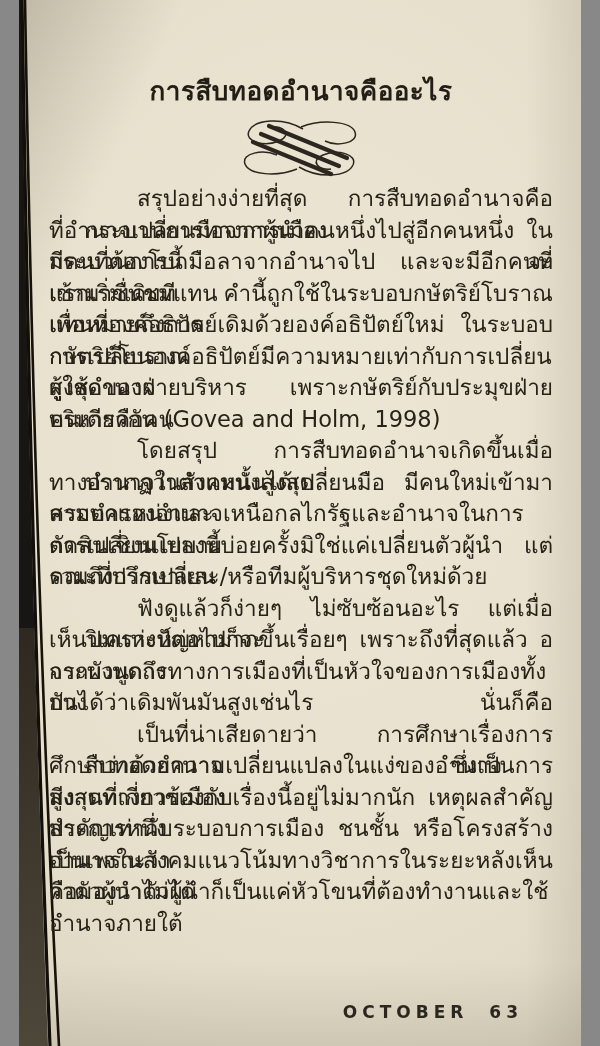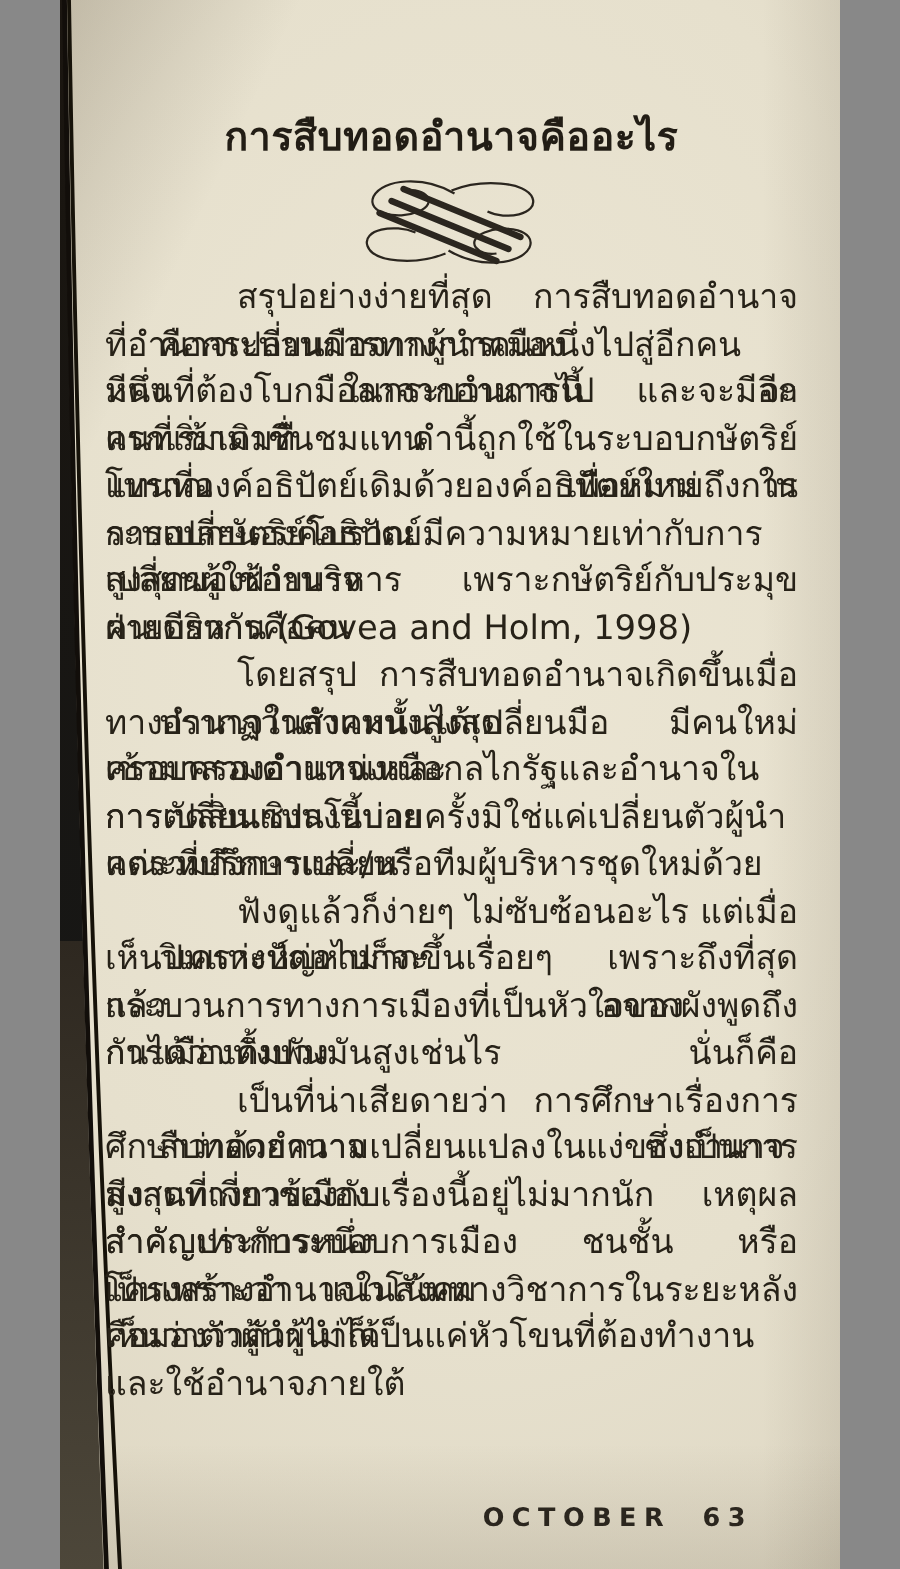--- a/index.html
+++ b/index.html
@@ -4,20 +4,21 @@
 <style>
   html,body{margin:0;padding:0;background:#888;}
   .page{
     position:relative;
     width:520px;height:1046px;
     margin:0 auto;
     overflow:hidden;
     font-family:"DejaVu Sans","Liberation Sans",sans-serif;
     background:
       radial-gradient(130% 95% at 53% 40%, #ece6d4 0%, #e6e0cd 48%, #ded7c3 75%, #ccc5b0 100%);
+    padding-left: 42px;
   }
   
   .vignette{
     position:absolute;inset:0;pointer-events:none;
     background:
       linear-gradient(115deg, rgba(70,58,40,.22) 0%, rgba(70,58,40,0) 16%),
       linear-gradient(0deg, rgba(70,58,40,.12) 0%, rgba(70,58,40,0) 8%),
       linear-gradient(270deg, rgba(70,58,40,.10) 0%, rgba(70,58,40,0) 10%);
   }
   .page-edge{position:absolute;left:0;top:0;pointer-events:none;}

